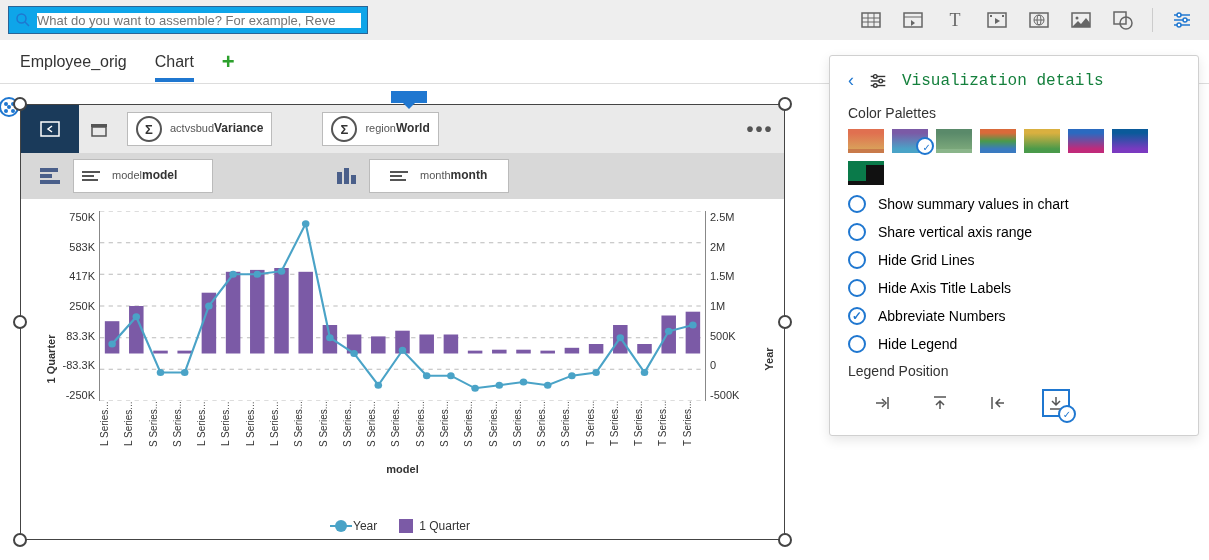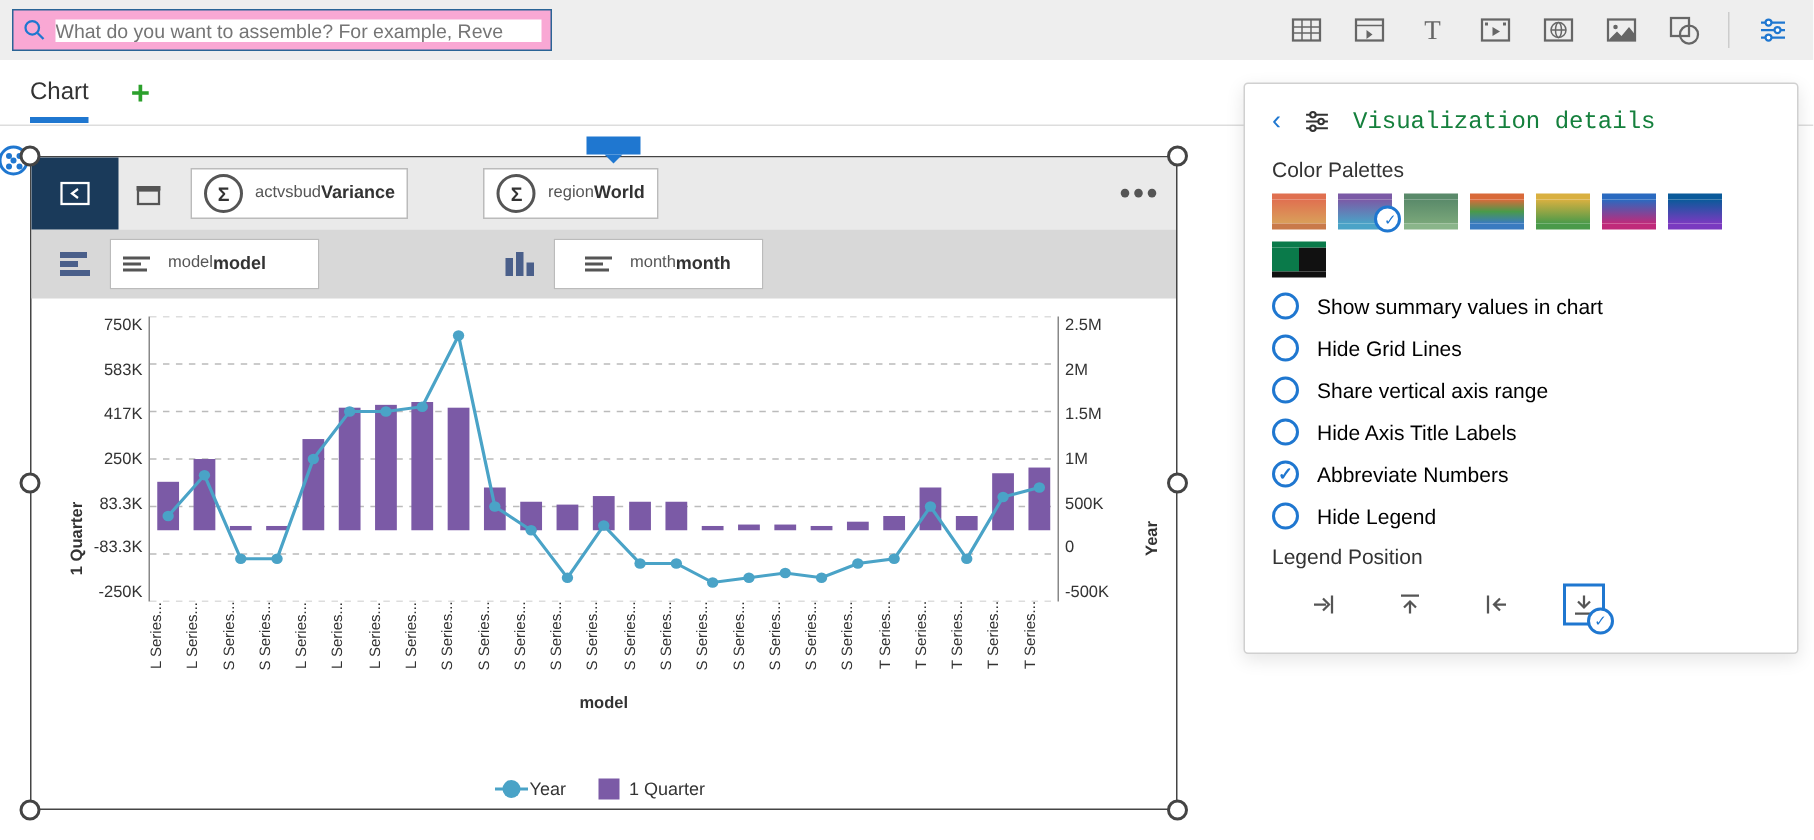--- a/index.html
+++ b/index.html
@@ -1,20 +1,20 @@
 <!DOCTYPE html>
 <html><head>
 <meta charset="utf-8">
 <style>
 * { box-sizing: border-box; margin: 0; padding: 0; }
 body { font-family: -apple-system, BlinkMacSystemFont, "Segoe UI", Arial, sans-serif; font-size: 13px; color: #333; background: #fff; width: 1209px; height: 560px; overflow: hidden; }
 
 
 .top-toolbar { height: 40px; background: #eee; display: flex; align-items: center; padding: 4px 8px; gap: 4px; }
-.search-box { flex: 0 0 360px; height: 28px; border: 1px solid #2a6496; background: #f9a8d4; display: flex; align-items: center; padding: 0 6px; }
+.search-box { flex: 0 0 360px; height: 28px; border: 1px solid #2a6496; background: #0ea5e9; display: flex; align-items: center; padding: 0 6px; }
 .search-box svg { flex: 0 0 16px; }
 .search-box input { border: none; outline: none; flex: 1; font-size: 13px; margin-left: 6px; color: #777; }
 .top-spacer { flex: 1; }
 .top-icon { width: 38px; height: 38px; display: flex; align-items: center; justify-content: center; cursor: pointer; color: #666; }
 .top-icon.active svg { fill: #1f77d0; }
 .top-divider { width: 1px; height: 24px; background: #ccc; margin: 0 6px; }
 
 
 .tabs-row { height: 44px; display: flex; align-items: center; padding: 0 20px; gap: 28px; border-bottom: 1px solid #ddd; }
 .tab { font-size: 16px; color: #333; padding: 10px 0; cursor: pointer; position: relative; }
@@ -165,20 +165,21 @@
         <circle cx="8" cy="6" r="2" fill="#fff" stroke="#1f77d0" stroke-width="1.5"></circle>
         <line x1="3" y1="11" x2="19" y2="11" stroke="#1f77d0" stroke-width="1.5"></line>
         <circle cx="14" cy="11" r="2" fill="#fff" stroke="#1f77d0" stroke-width="1.5"></circle>
         <line x1="3" y1="16" x2="19" y2="16" stroke="#1f77d0" stroke-width="1.5"></line>
         <circle cx="8" cy="16" r="2" fill="#fff" stroke="#1f77d0" stroke-width="1.5"></circle>
       </svg>
     </div>
 </div>
 
 <div class="tabs-row">
+  <div class="tab">Employee_orig</div>
   <div class="tab active">Chart</div>
   <div class="tab-add">+</div>
 </div>
 
 <div class="canvas-area">
   <div class="widget">
     <div class="move-grip"></div>
     <div class="tab-marker"></div>
     <div class="sel-handle tl"></div>
     <div class="sel-handle tr"></div>
@@ -410,25 +411,25 @@
     <div class="palette" style="background:linear-gradient(#0a5a9a,#7a3ac0);border-color:#0a5a9a #0000 #7a3ac0 #0000"></div>
     <div class="palette" style="background:linear-gradient(90deg,#0a7a4a 50%,#111 50%);border-color:#0a7a4a #0000 #111 #0000"></div>
   </div>
 
   <div class="option-row">
       <div class="radio"></div>
       <span class="option-label">Show summary values in chart</span>
     </div>
   <div class="option-row">
       <div class="radio"></div>
+      <span class="option-label">Share vertical axis range</span>
+    </div>
+  <div class="option-row">
+      <div class="radio"></div>
       <span class="option-label">Hide Grid Lines</span>
-    </div>
-  <div class="option-row">
-      <div class="radio"></div>
-      <span class="option-label">Share vertical axis range</span>
     </div>
   <div class="option-row">
       <div class="radio"></div>
       <span class="option-label">Hide Axis Title Labels</span>
     </div>
   <div class="option-row">
       <div class="radio checked"></div>
       <span class="option-label">Abbreviate Numbers</span>
     </div>
   <div class="option-row">

